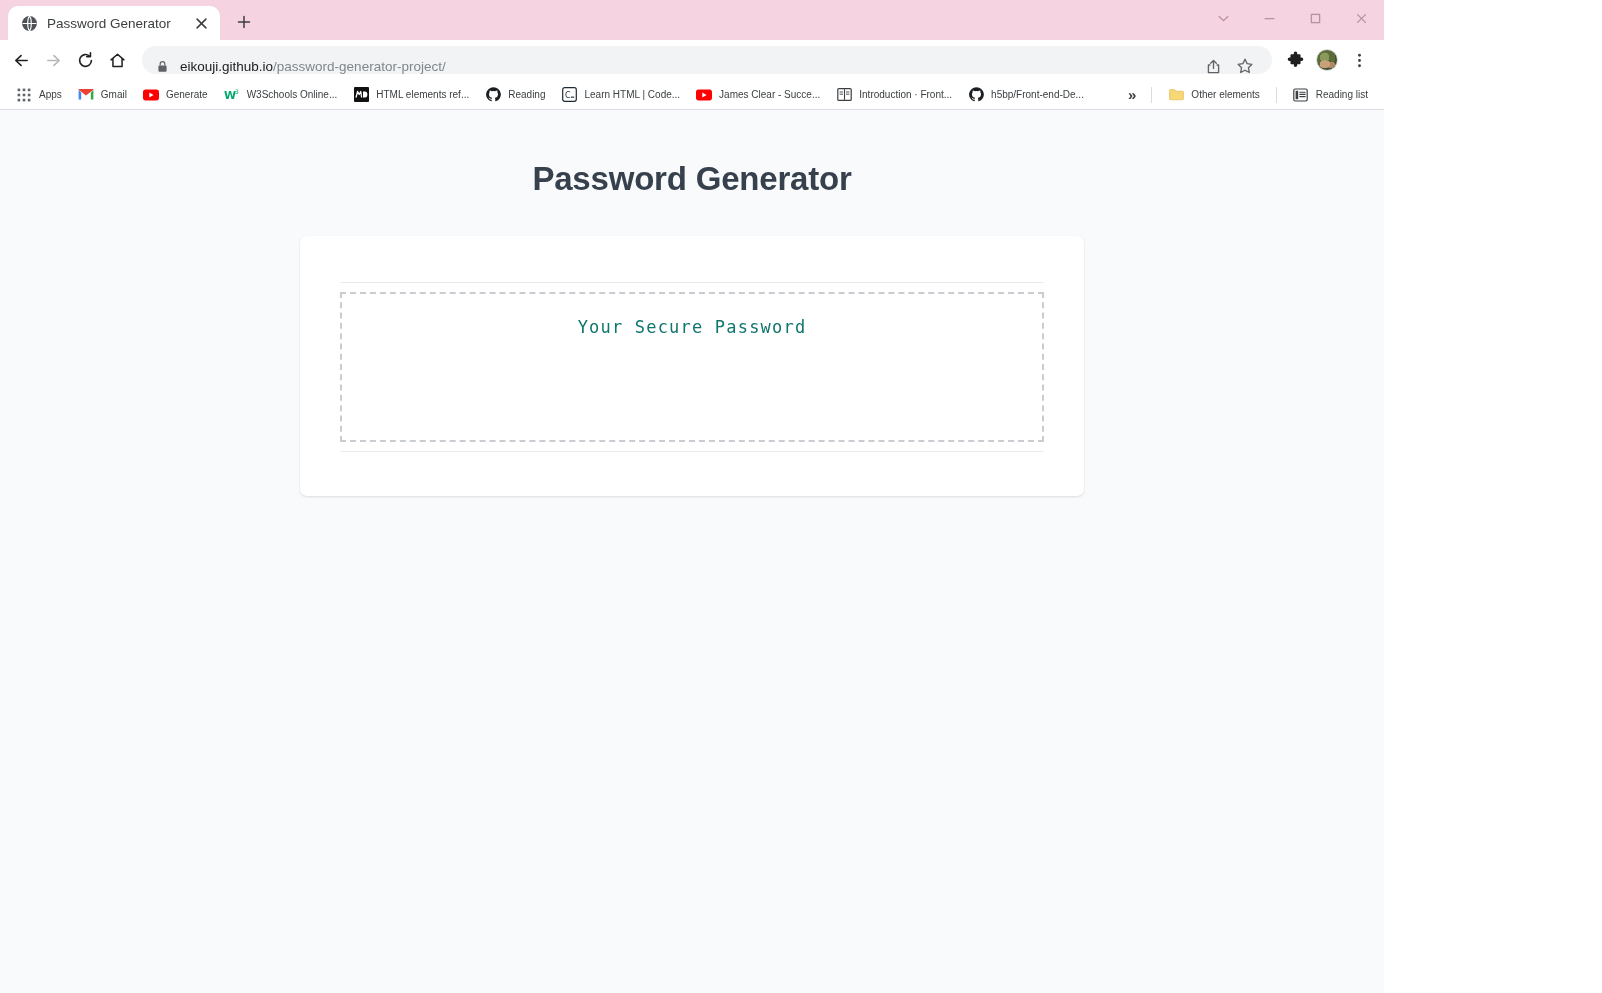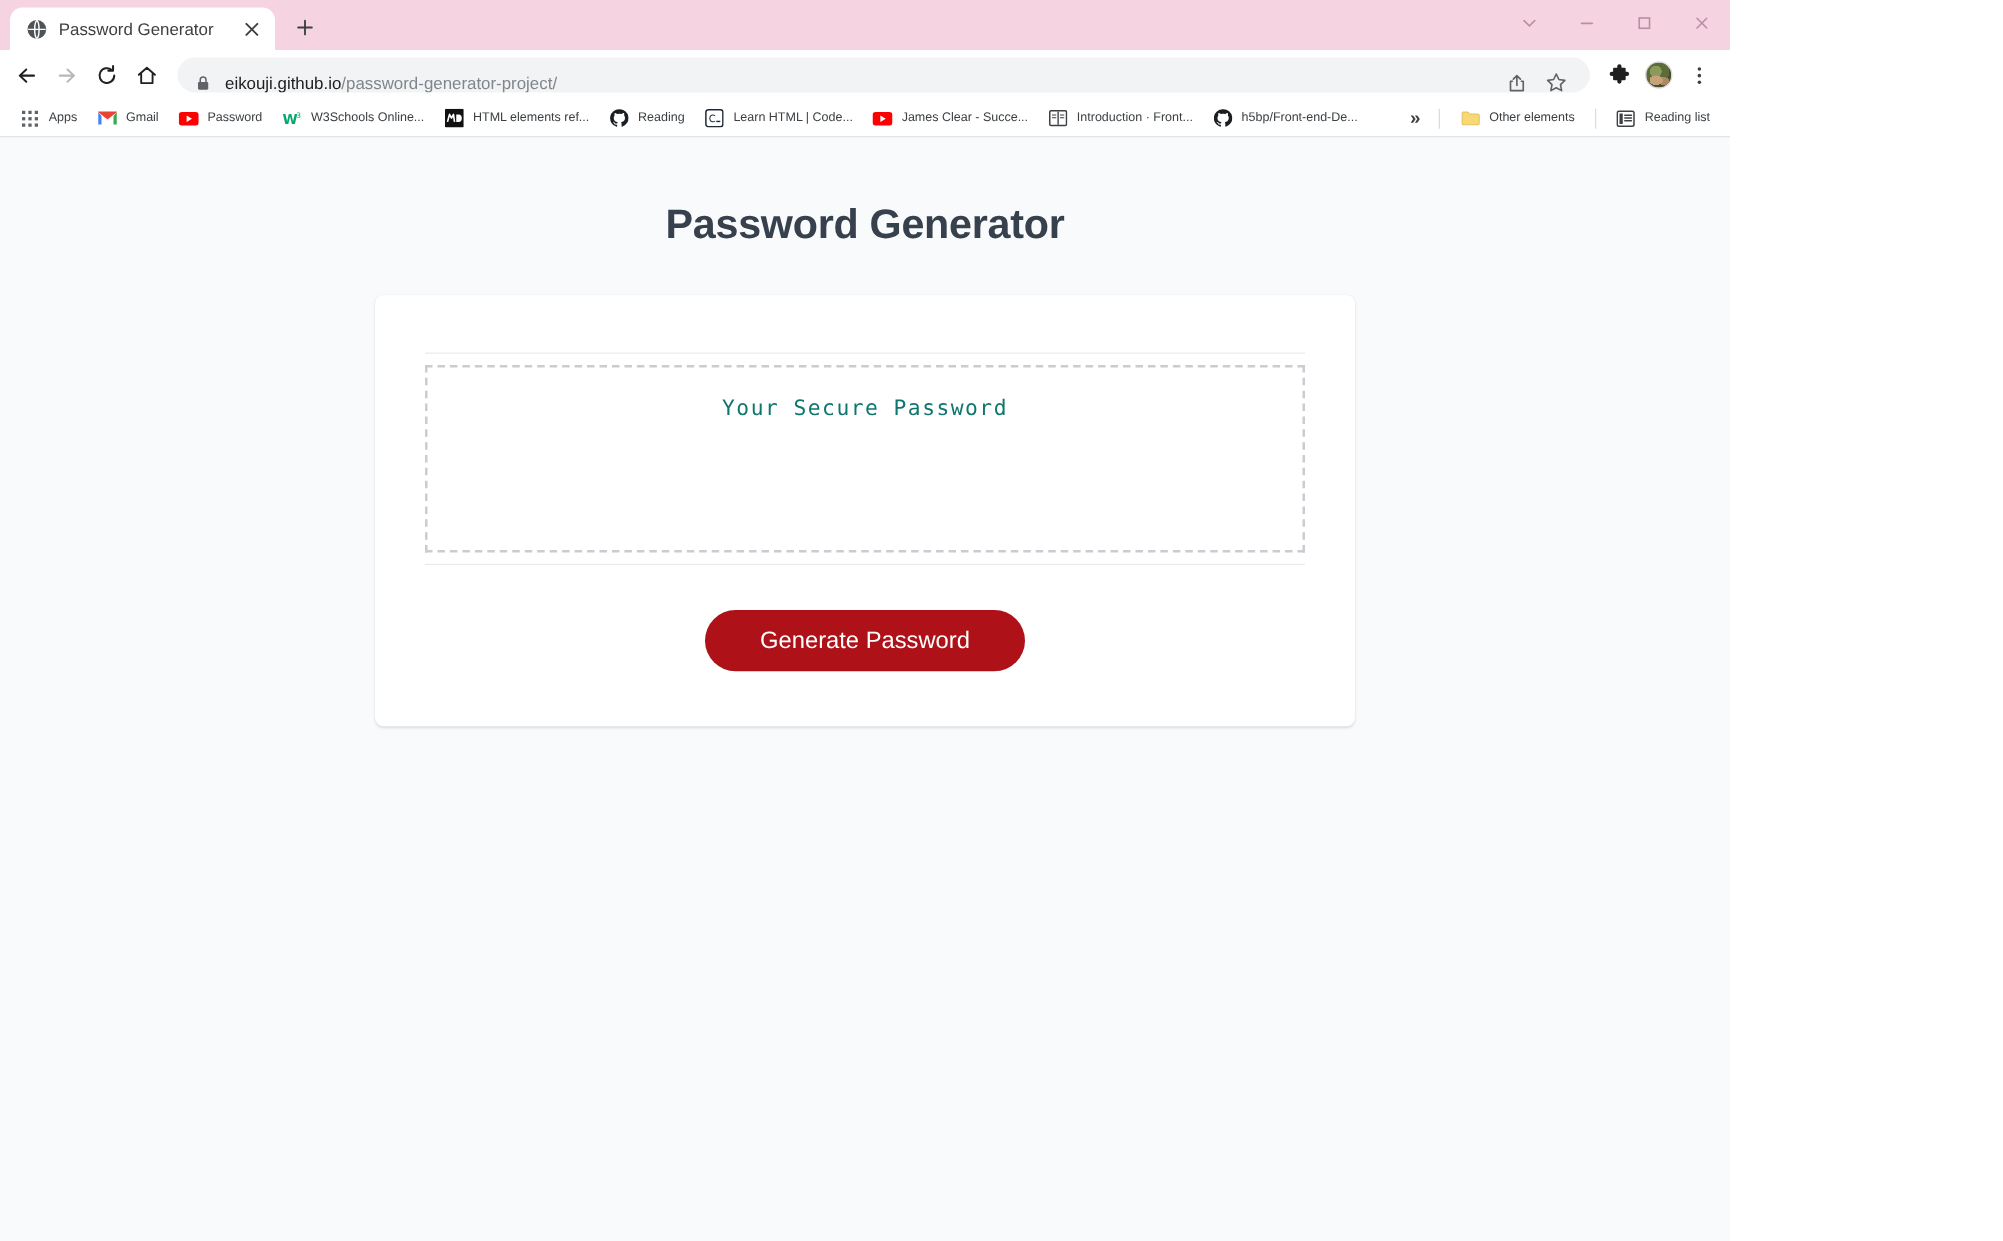--- a/index.html
+++ b/index.html
@@ -356,21 +356,21 @@
       <span class="bm-label">Gmail</span>
     </div>
 
     <div class="bm">
       <span class="bm-ico">
         <svg width="16" height="12" viewBox="0 0 16 12">
           <rect x="0" y="0.6" width="16" height="10.8" rx="2.6" fill="#ff0000"></rect>
           <path d="M6.3 3.4 L10.6 6 L6.3 8.6 Z" fill="#ffffff"></path>
         </svg>
       </span>
-      <span class="bm-label">Password</span>
+      <span class="bm-label">Generate</span>
     </div>
 
     <div class="bm">
       <span class="bm-ico">
         <svg width="16" height="14" viewBox="0 0 16 14">
           <text x="0" y="11" font-family="DejaVu Sans, sans-serif" font-size="11" font-weight="bold" fill="#04aa6d">W</text>
           <text x="11" y="6" font-family="DejaVu Sans, sans-serif" font-size="6" fill="#04aa6d">3</text>
         </svg>
       </span>
       <span class="bm-label">W3Schools Online...</span>
@@ -471,19 +471,16 @@
     <div class="card">
 
       <hr class="rule">
 
       <div class="pw-display">
         <span class="pw-placeholder">Your Secure Password</span>
       </div>
 
       <hr class="rule">
 
-      <div class="btn-row">
-        <button class="btn-generate">Generate Password</button>
-      </div>
     </div>
   </div>
 
 </div>
 
 </body></html>

